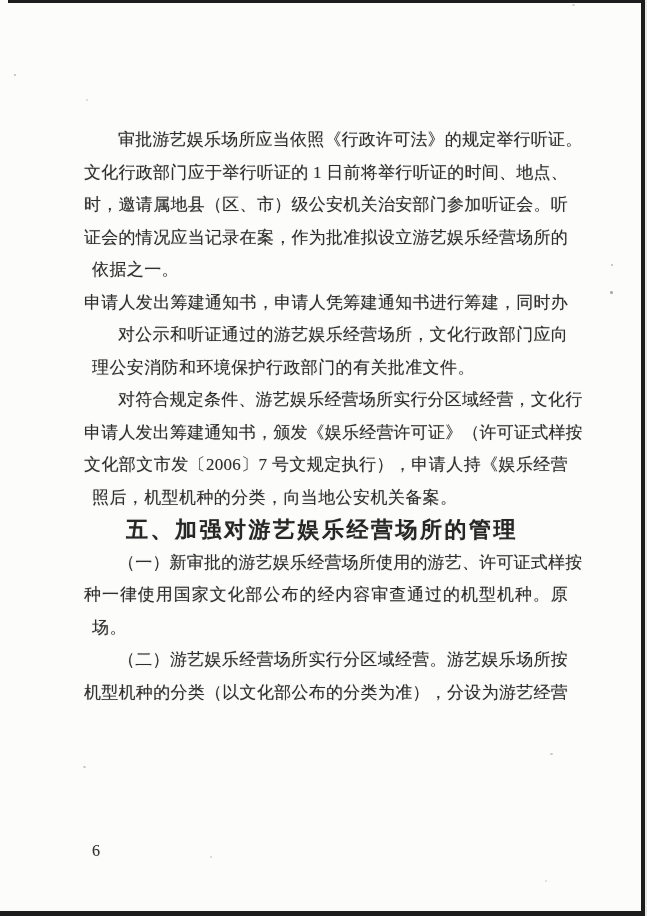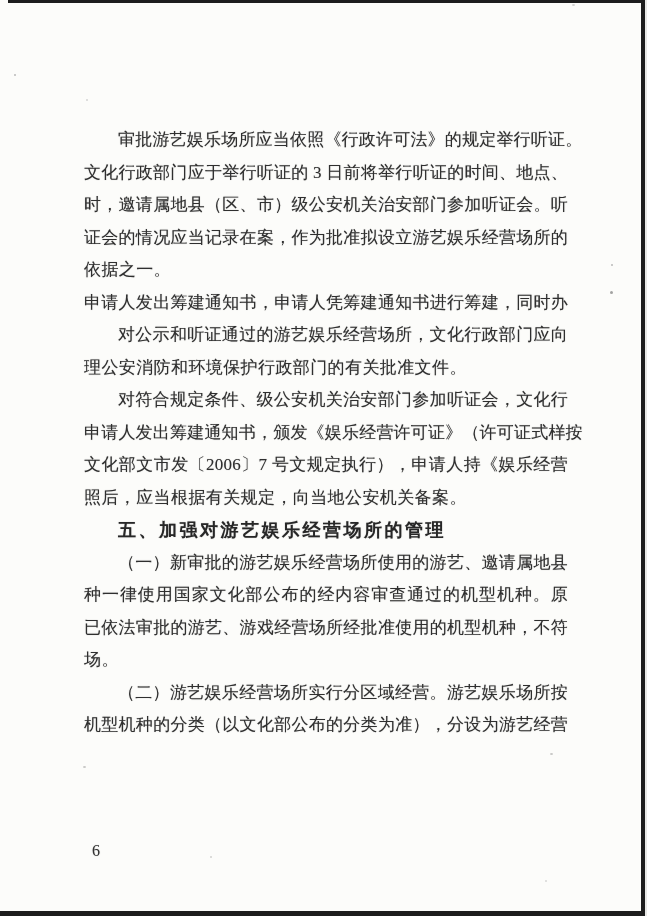--- a/index.html
+++ b/index.html
@@ -34,26 +34,27 @@
     height: 32.5px;
     line-height: 32.5px;
     white-space: nowrap;
     text-align: justify;
     text-align-last: justify;
     letter-spacing: 0.2px;
   }
   .ln.end {
     text-align-last: left;
     letter-spacing: 0.4px;
+    margin-left: 8px;
   }
   .ln.indent { text-indent: 34px; }
   .ln.heading {
     font-family: "Liberation Sans", "DejaVu Sans", sans-serif;
     font-weight: 700;
-    font-size: 18px;
+    font-size: 22px;
     letter-spacing: 2.5px;
     color: #272727;
   }
   .page-number {
     position: absolute;
     left: 92px;
     top: 841px;
     font-size: 16px;
     line-height: 20px;
     color: #333;
@@ -79,35 +80,34 @@
 <body>
 
 <div class="scan-page">
 
   <div class="edge edge-top"></div>
   <div class="edge edge-right"></div>
   <div class="edge edge-bottom"></div>
 
   <div class="text-block">
     <div class="ln indent">审批游艺娱乐场所应当依照《行政许可法》的规定举行听证。</div>
-    <div class="ln">文化行政部门应于举行听证的 3 日前将举行听证的时间、地点、</div>
+    <div class="ln">文化行政部门应于举行听证的 1 日前将举行听证的时间、地点、</div>
     <div class="ln">时，邀请属地县（区、市）级公安机关治安部门参加听证会。听</div>
     <div class="ln">证会的情况应当记录在案，作为批准拟设立游艺娱乐经营场所的</div>
     <div class="ln end">依据之一。</div>
     <div class="ln">申请人发出筹建通知书，申请人凭筹建通知书进行筹建，同时办</div>
     <div class="ln indent">对公示和听证通过的游艺娱乐经营场所，文化行政部门应向</div>
     <div class="ln end">理公安消防和环境保护行政部门的有关批准文件。</div>
-    <div class="ln indent">对符合规定条件、级公安机关治安部门参加听证会，文化行</div>
+    <div class="ln indent">对符合规定条件、游艺娱乐经营场所实行分区域经营，文化行</div>
     <div class="ln">申请人发出筹建通知书，颁发《娱乐经营许可证》（许可证式样按</div>
     <div class="ln">文化部文市发〔2006〕7 号文规定执行），申请人持《娱乐经营</div>
-    <div class="ln end">照后，应当根据有关规定，向当地公安机关备案。</div>
+    <div class="ln end">照后，机型机种的分类，向当地公安机关备案。</div>
     <div class="ln end indent heading">五、加强对游艺娱乐经营场所的管理</div>
-    <div class="ln indent">（一）新审批的游艺娱乐经营场所使用的游艺、邀请属地县</div>
+    <div class="ln indent">（一）新审批的游艺娱乐经营场所使用的游艺、许可证式样按</div>
     <div class="ln">种一律使用国家文化部公布的经内容审查通过的机型机种。原</div>
-    <div class="ln">已依法审批的游艺、游戏经营场所经批准使用的机型机种，不符</div>
     <div class="ln end">场。</div>
     <div class="ln indent">（二）游艺娱乐经营场所实行分区域经营。游艺娱乐场所按</div>
     <div class="ln">机型机种的分类（以文化部公布的分类为准），分设为游艺经营</div>
   </div>
 
   <div class="page-number">6</div>
 
   <div class="speck sp1"></div>
   <div class="speck sp2"></div>
   <div class="speck sp3"></div>

